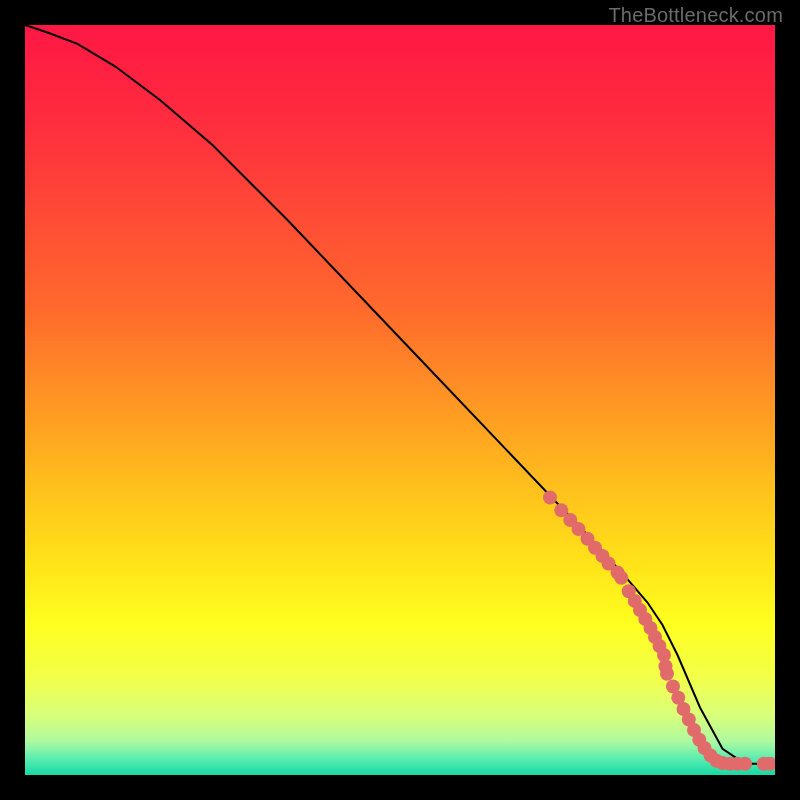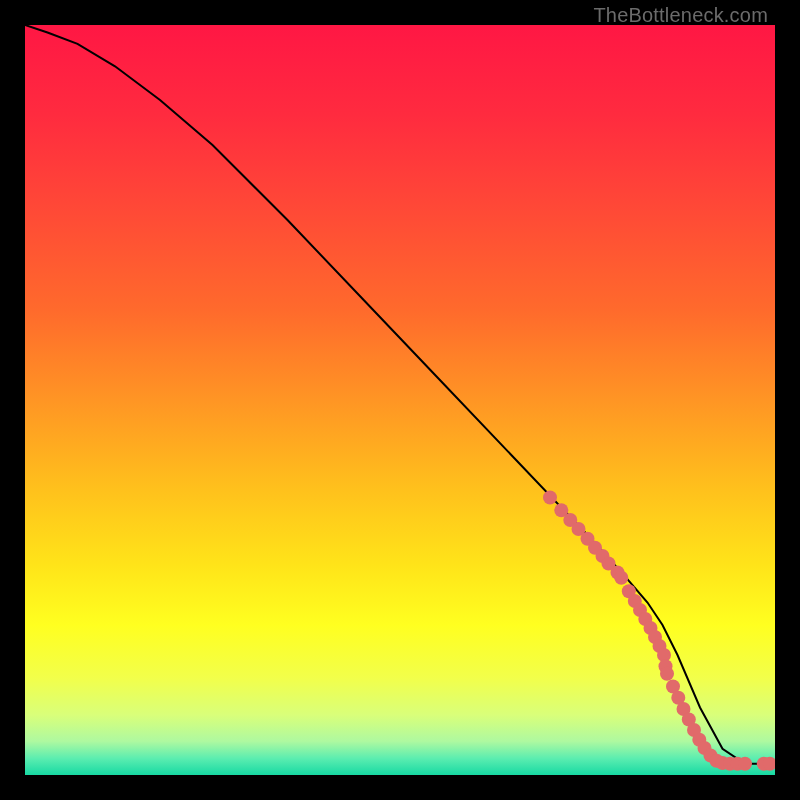--- a/index.html
+++ b/index.html
@@ -27,21 +27,21 @@
     height: 750px;
     overflow: hidden;
   }
   .gradient {
     position: absolute;
     inset: 0;
   }
   .watermark {
     position: absolute;
     top: 4px;
-    right: 32px;
+    right: 17px;
     color: #6b6b6b;
     font-size: 20px;
     font-weight: 500;
     letter-spacing: 0.2px;
   }
   svg.curve {
     position: absolute;
     inset: 0;
   }
 </style>

